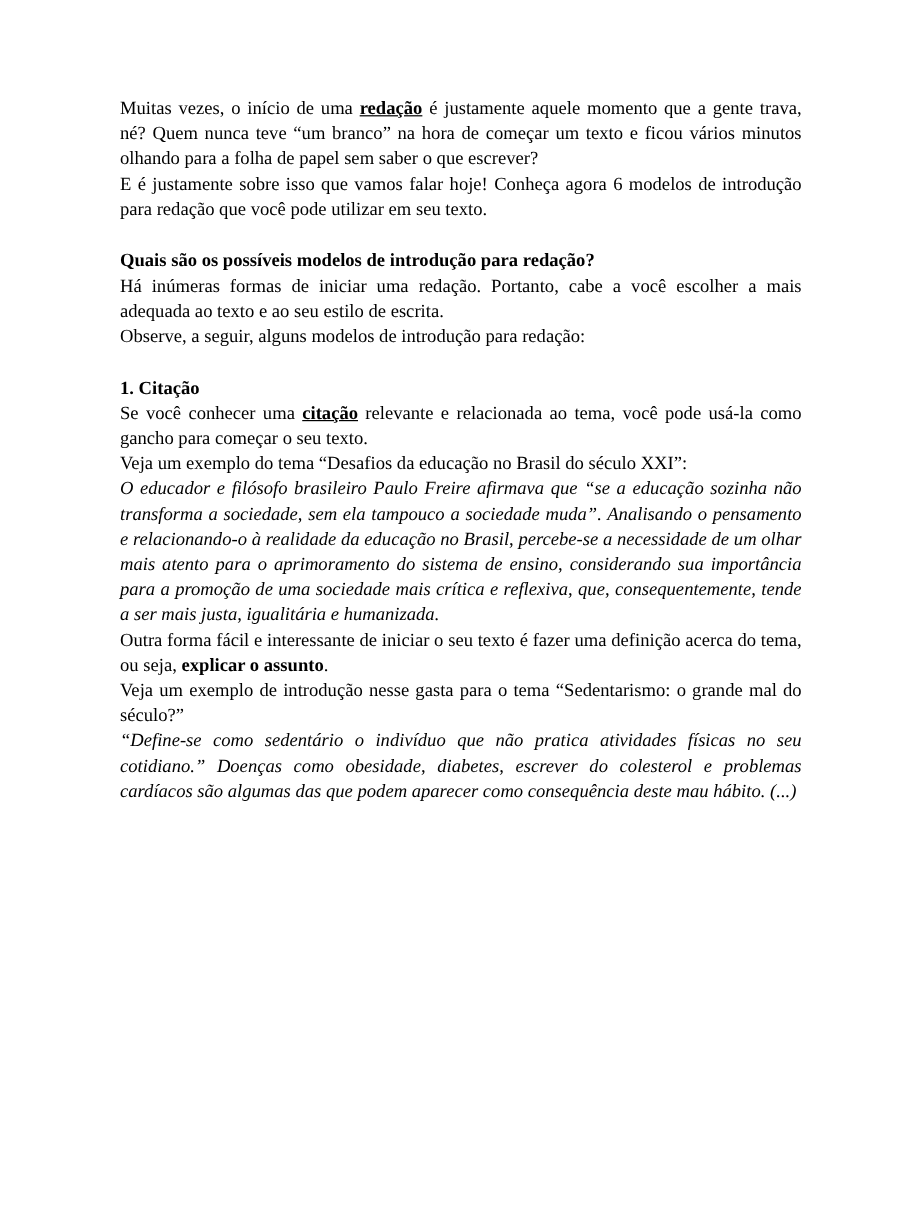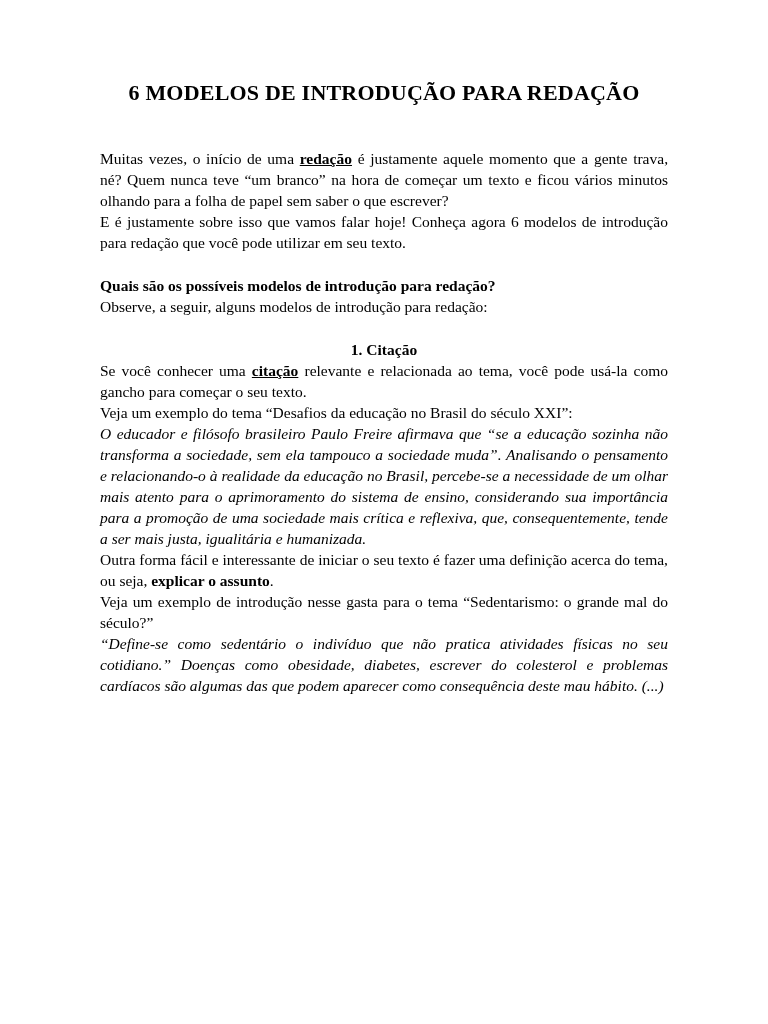--- a/index.html
+++ b/index.html
@@ -33,33 +33,33 @@
     text-align: justify;
     font-size: 15.5px;
     line-height: 21px;
     font-weight: normal;
   }
   .gap { margin-top: 22px; }
   .b  { font-weight: bold; }
   .u  { text-decoration: underline; }
   .i  { font-style: italic; }
   .bi { font-weight: normal; font-style: italic; }
-  h2.sec { font-weight: bold; text-align: center; font-family: Liberation Serif, serif; }
+  h2.sec { font-weight: bold; text-align: left; font-family: Liberation Serif, serif; }
 </style>
 </head>
 <body>
 
 <div class="page">
 
-  <h1 class="doc-title">6 MODELOS DE INTRODUÇÃO PARA REDAÇÃO</h1>
 
   <p><span>Muitas vezes, o início de uma </span><span class="b u">redação</span><span> é justamente aquele momento que a gente trava, né? Quem nunca teve “um branco” na hora de começar um texto e ficou vários minutos olhando para a folha de papel sem saber o que escrever?</span></p>
   <p>E é justamente sobre isso que vamos falar hoje! Conheça agora 6 modelos de introdução para redação que você pode utilizar em seu texto.</p>
 
   <p class="gap b">Quais são os possíveis modelos de introdução para redação?</p>
+  <p>Há inúmeras formas de iniciar uma redação. Portanto, cabe a você escolher a mais adequada ao texto e ao seu estilo de escrita.</p>
   <p>Observe, a seguir, alguns modelos de introdução para redação:</p>
 
   <h2 class="gap sec">1. Citação</h2>
   <p><span>Se você conhecer uma </span><span class="b u">citação</span><span> relevante e relacionada ao tema, você pode usá-la como gancho para começar o seu texto.</span></p>
   <p>Veja um exemplo do tema “Desafios da educação no Brasil do século XXI”:</p>
   <p class="i"><span class="bi">O educador e filósofo brasileiro Paulo Freire afirmava que “se a educação sozinha não transforma a sociedade, sem ela tampouco a sociedade muda”</span><span>. Analisando o pensamento e relacionando-o à realidade da educação no Brasil, percebe-se a necessidade de um olhar mais atento para o aprimoramento do sistema de ensino, considerando sua importância para a promoção de uma sociedade mais crítica e reflexiva, que, consequentemente, tende a ser mais justa, igualitária e humanizada.</span></p>
 
   <p><span>Outra forma fácil e interessante de iniciar o seu texto é fazer uma definição acerca do tema, ou seja, </span><span class="b">explicar o assunto</span><span>.</span></p>
   <p>Veja um exemplo de introdução nesse gasta para o tema “Sedentarismo: o grande mal do século?”</p>
   <p class="i"><span class="bi">“Define-se como sedentário o indivíduo que não pratica atividades físicas no seu cotidiano</span><span>.” Doenças como obesidade, diabetes, escrever do colesterol e problemas cardíacos são algumas das que podem aparecer como consequência deste </span><span class="bi">mau</span><span> hábito. (...)</span></p>

